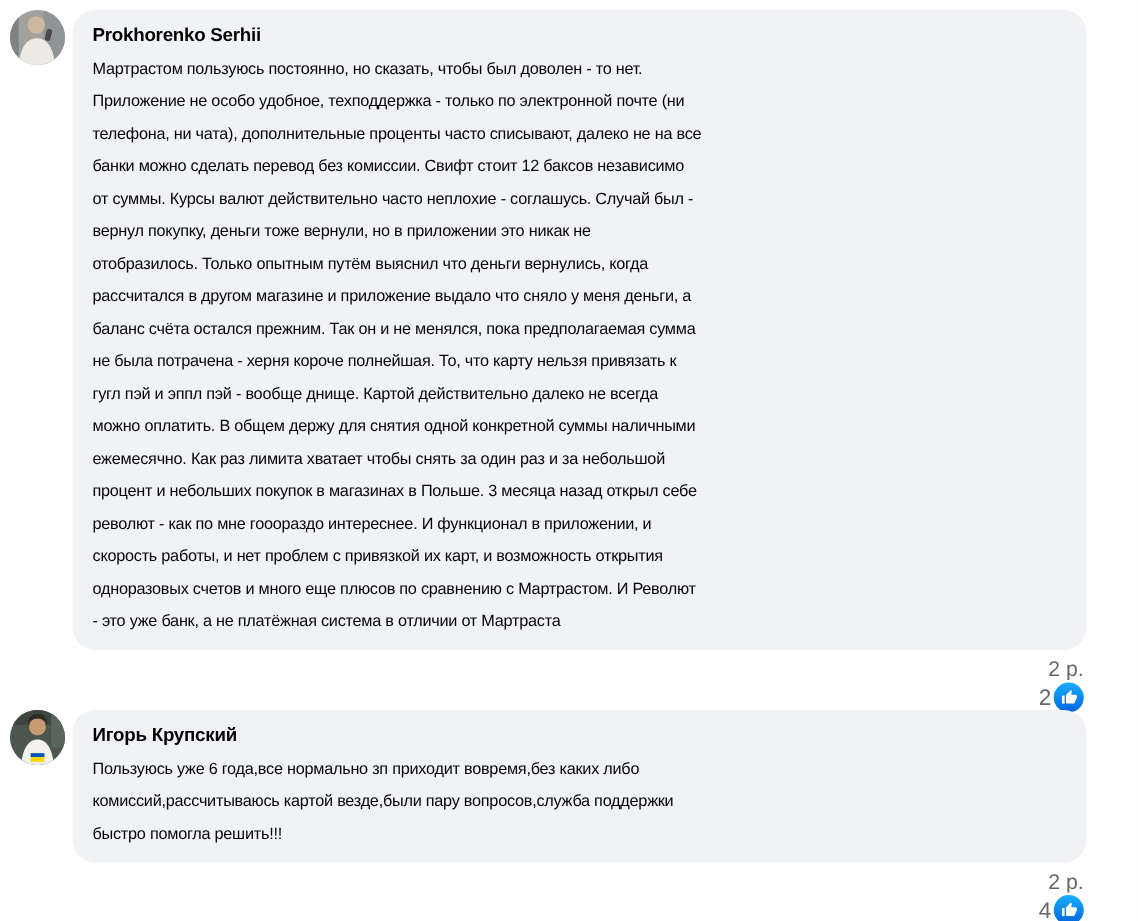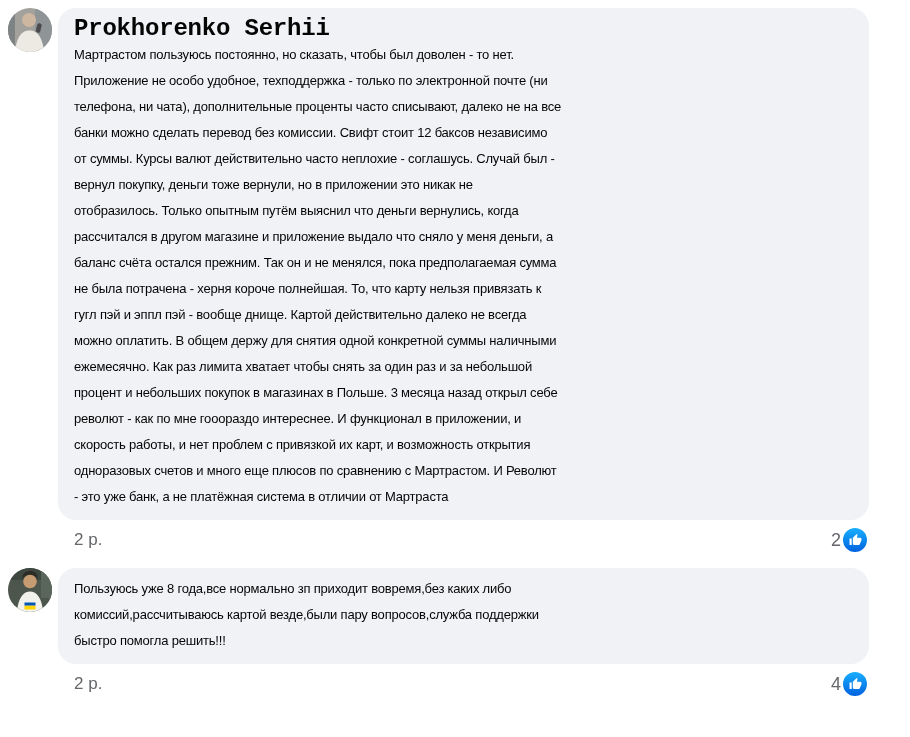--- a/index.html
+++ b/index.html
@@ -41,40 +41,40 @@
   }
   .bubble {
     background: #f0f2f5;
     border-radius: 18px;
     padding: 8px 16px 10px 16px;
     box-sizing: border-box;
     width: 100%;
   }
   .author {
     font-weight: 700;
-    font-size: 24px;
+    font-size: 15px;
     line-height: 26px;
     letter-spacing: -0.2px;
     cursor: pointer;
-    font-family: Liberation Mono, monospace;
   }
   .text {
     font-size: 13px;
     line-height: 26px;
     letter-spacing: -0.2px;
     white-space: pre-line;
     word-wrap: break-word;
   }
   .footer {
     display: flex;
     justify-content: space-between;
-    align-items: center;
+    align-items: flex-end;
     margin-top: 6px;
     padding: 0 2px 0 16px;
     height: 28px;
+    flex-direction: column;
   }
   .time {
     font-size: 17px;
     color: #65676b;
     cursor: pointer;
   }
   .likes {
     display: flex;
     align-items: center;
     cursor: pointer;
@@ -160,21 +160,22 @@
         <path d="M14.5 12 a7.5 7.5 0 0 1 15 0 l0 -3 a7.5 6 0 0 0 -15 0 Z" fill="#2e2a26"></path>
         <circle cx="22" cy="13.5" r="6.8" fill="#c79c73"></circle>
         <path d="M15.2 10 a6.8 6.8 0 0 1 13.6 0 l-1.5 -1.8 a6.8 4.5 0 0 0 -10.6 0 Z" fill="#2e2a26"></path>
         <path d="M9 44 C10 29 16 23.5 22 23.5 C28 23.5 34 29 35 44 Z" fill="#f2f1ec"></path>
         <rect x="16.5" y="34.5" width="11" height="3.2" fill="#0057b7"></rect>
         <rect x="16.5" y="37.7" width="11" height="3.8" fill="#ffd500"></rect>
       </svg>
     </div>
     <div class="content">
       <div class="bubble">
-        <div class="text">Пользуюсь уже 8 года,все нормально зп приходит вовремя,без каких либо
+        <div class="author">Игорь Крупский</div>
+        <div class="text">Пользуюсь уже 6 года,все нормально зп приходит вовремя,без каких либо
 комиссий,рассчитываюсь картой везде,были пару вопросов,служба поддержки
 быстро помогла решить!!!</div>
       </div>
       <div class="footer">
         <span class="time">2 р.</span>
         <span class="likes">
           <span class="like-count">4</span>
           <span class="like-circle">
             <svg width="13" height="13" viewBox="0 0 24 24" fill="#ffffff">
               <path d="M1 21h4V9H1v12zM23 10c0-1.1-.9-2-2-2h-6.31l.95-4.57.03-.32c0-.41-.17-.79-.44-1.06L14.17 1 7.59 7.59C7.22 7.95 7 8.45 7 9v10c0 1.1.9 2 2 2h9c.83 0 1.54-.5 1.84-1.22l3.02-7.05c.09-.23.14-.47.14-.73v-2z"></path>

